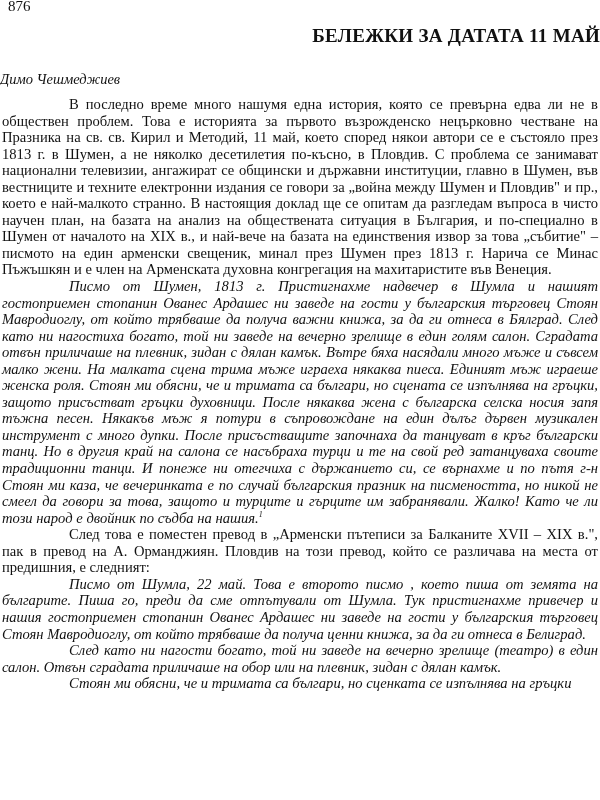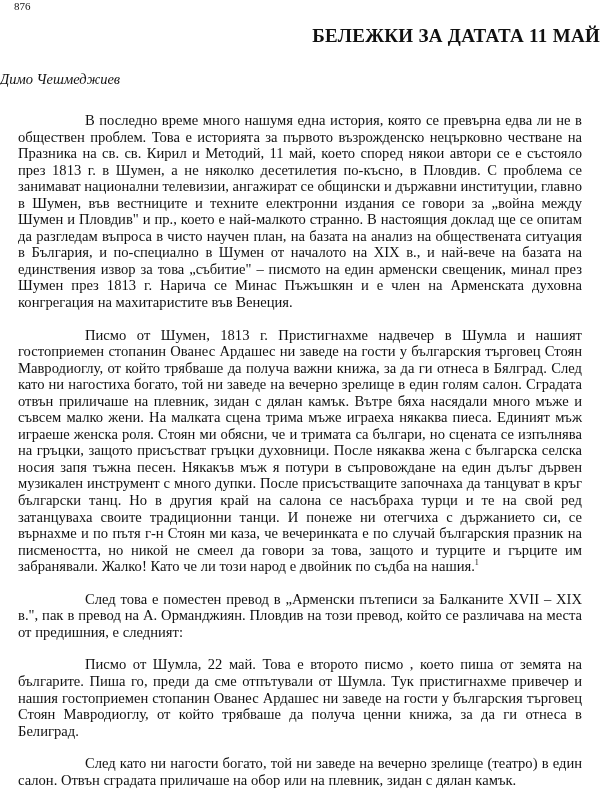--- a/index.html
+++ b/index.html
@@ -1,22 +1,22 @@
 <!DOCTYPE html>
 <html><head>
 <meta charset="utf-8">
 <style>
   html, body { margin:0; padding:0; background:#ffffff; }
   body { width:600px; height:800px; overflow:hidden; position:relative; color:#111; font-family:"Liberation Serif", serif; }
-  .page-number { position:absolute; left:14px; top:0px; font-size:11px; line-height:13px;text-align:center; }
+  .page-number { position:absolute; left:8px; top:0px; font-size:15px; line-height:13px;text-align:center; }
   .title { position:absolute; left:0; right:0; top:24px; text-align:right; font-size:19px; font-weight:bold; letter-spacing:0.3px; line-height:24px; }
   .author { position:absolute; left:0; right:0; top:70px; font-size:14.5px; font-style:italic; line-height:18px; }
   .body { position:absolute; left:2px; right:2px; top:96px; font-size:14.6px; line-height:16.55px; text-align:justify; }
-  .body p { margin:16px; text-indent:67px; }
-  .body p.it { }
+  .body p { margin:0; text-indent:67px; }
+  .body p.it { font-style:italic; }
   sup { font-size:8px; line-height:0; }
 </style>
 </head>
 <body>
 
 <div class="page-number">876</div>
 <div class="title">БЕЛЕЖКИ ЗА ДАТАТА 11 МАЙ</div>
 <div class="author">Димо Чешмеджиев</div>
 
 <div class="body">

